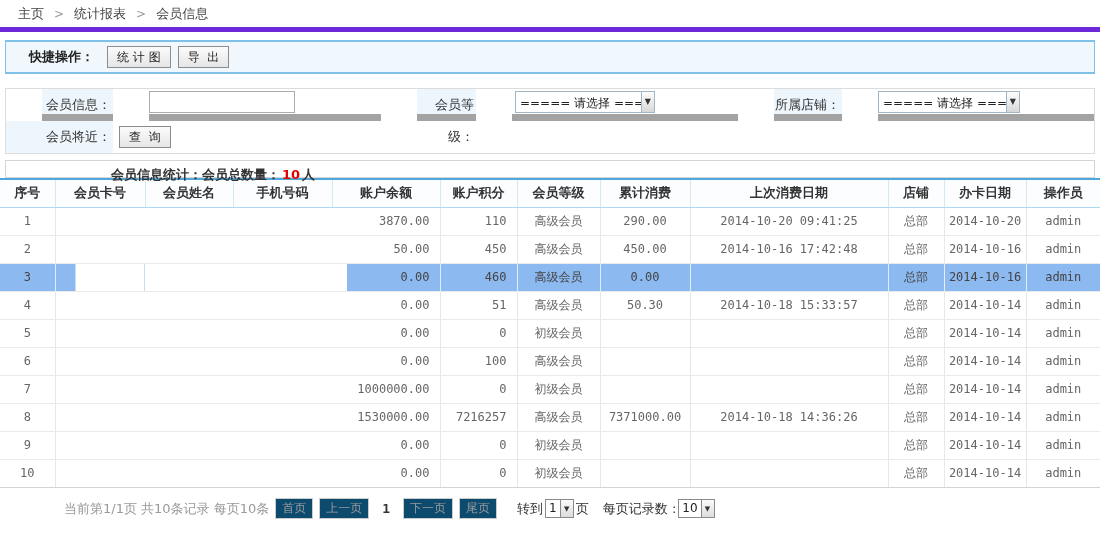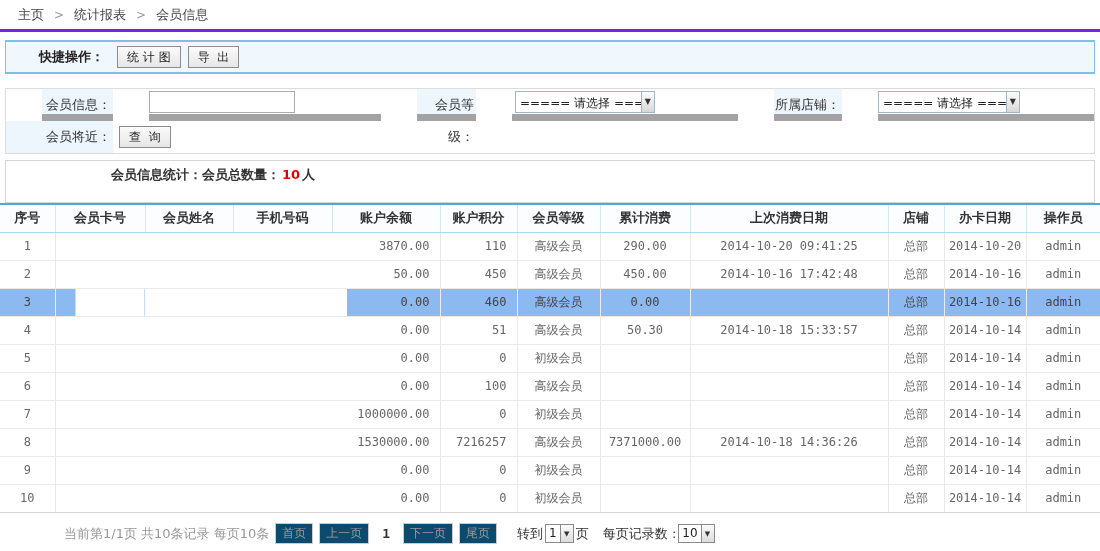--- a/index.html
+++ b/index.html
@@ -1,28 +1,28 @@
 <!DOCTYPE html>
 <html><head>
 <meta charset="utf-8">
 <style>
   * { margin:0; padding:0; box-sizing:border-box; }
   body { background:#fff; font-family:"DejaVu Sans","Liberation Sans",sans-serif; }
   .page { width:1100px; height:551px; background:#fff; overflow:hidden; position:relative; }
 
   
   .breadcrumb { height:32px; display:flex; align-items:center; gap:10px;
-    padding-left:18px; border-bottom:3px solid #6d28d9; font-size:13px; color:#444; }
+    padding-left:18px; border-bottom:5px solid #6d28d9; font-size:13px; color:#444; }
   .breadcrumb a { color:#444; text-decoration:none; cursor:pointer; }
   .breadcrumb .sep { color:#999; font-size:12px; }
 
   
   .quick-bar { margin:8px 5px 0; height:34px; background:#F0F8FD;
     border:1px solid #7EC0E8; border-top-width:2px; border-bottom-width:2px;
-    display:flex; align-items:center; padding-left:33px; }
+    display:flex; align-items:center; padding-left:23px; }
   .quick-label { font-weight:bold; font-size:13px; color:#222; margin-right:13px; }
   .btn { height:22px; padding:0 9px; border:1px solid #8C8C8C;
     background:linear-gradient(#FBFBFB,#E6E6E6); font-size:12px; color:#222;
     font-family:inherit; cursor:pointer; margin-right:7px; white-space:pre; }
 
   
   .filter-block { margin:14px 5px 0; border:1px solid #DCDCDC;
     display:grid; grid-template-columns:107px 268px 95px 262px 104px auto;
     grid-auto-rows:32px; font-size:13px; color:#333; }
   .f-label { background:#EDF6FD; text-align:right; line-height:32px; padding-right:2px; }
@@ -37,21 +37,21 @@
   .sel .val { font-size:12px; color:#222; padding:3px 4px 0; white-space:nowrap; overflow:hidden; }
   .sel .arr { width:16px; border-left:1px solid #9FB6C6;
     background:linear-gradient(#FDFDFD,#D8D8D8); display:flex; align-items:center;
     justify-content:center; font-size:8px; color:#333; }
   .sel.w-level { width:140px; margin-left:3px; }
   .sel.w-store { width:142px; }
   .span-cell { grid-column:2 / 6; }
   .search-cell .btn { margin-left:6px; }
 
   
-  .stats-bar { margin:6px 5px 0; height:43px; border:1px solid #D5D5D5;
+  .stats-bar { margin:6px 5px 0; height:18px; border:1px solid #D5D5D5;
     line-height:27px; padding-left:105px; font-size:13px; font-weight:bold; color:#333; }
   .stats-bar .red { color:#E60000; padding:0 2px; }
 
   
   table { width:1100px; border-collapse:collapse; table-layout:fixed;
     font-size:12px; }
   thead th { height:28px; border-top:2px solid #4FA8DB; border-bottom:1px solid #AFD9F2;
     border-right:1px solid #D6E8F4; background:#FBFDFF; font-size:13px; color:#333; }
   thead th:last-child { border-right:none; }
   tbody td { height:28px; border-bottom:1px solid #EAEAEA; color:#666; overflow:hidden; }

